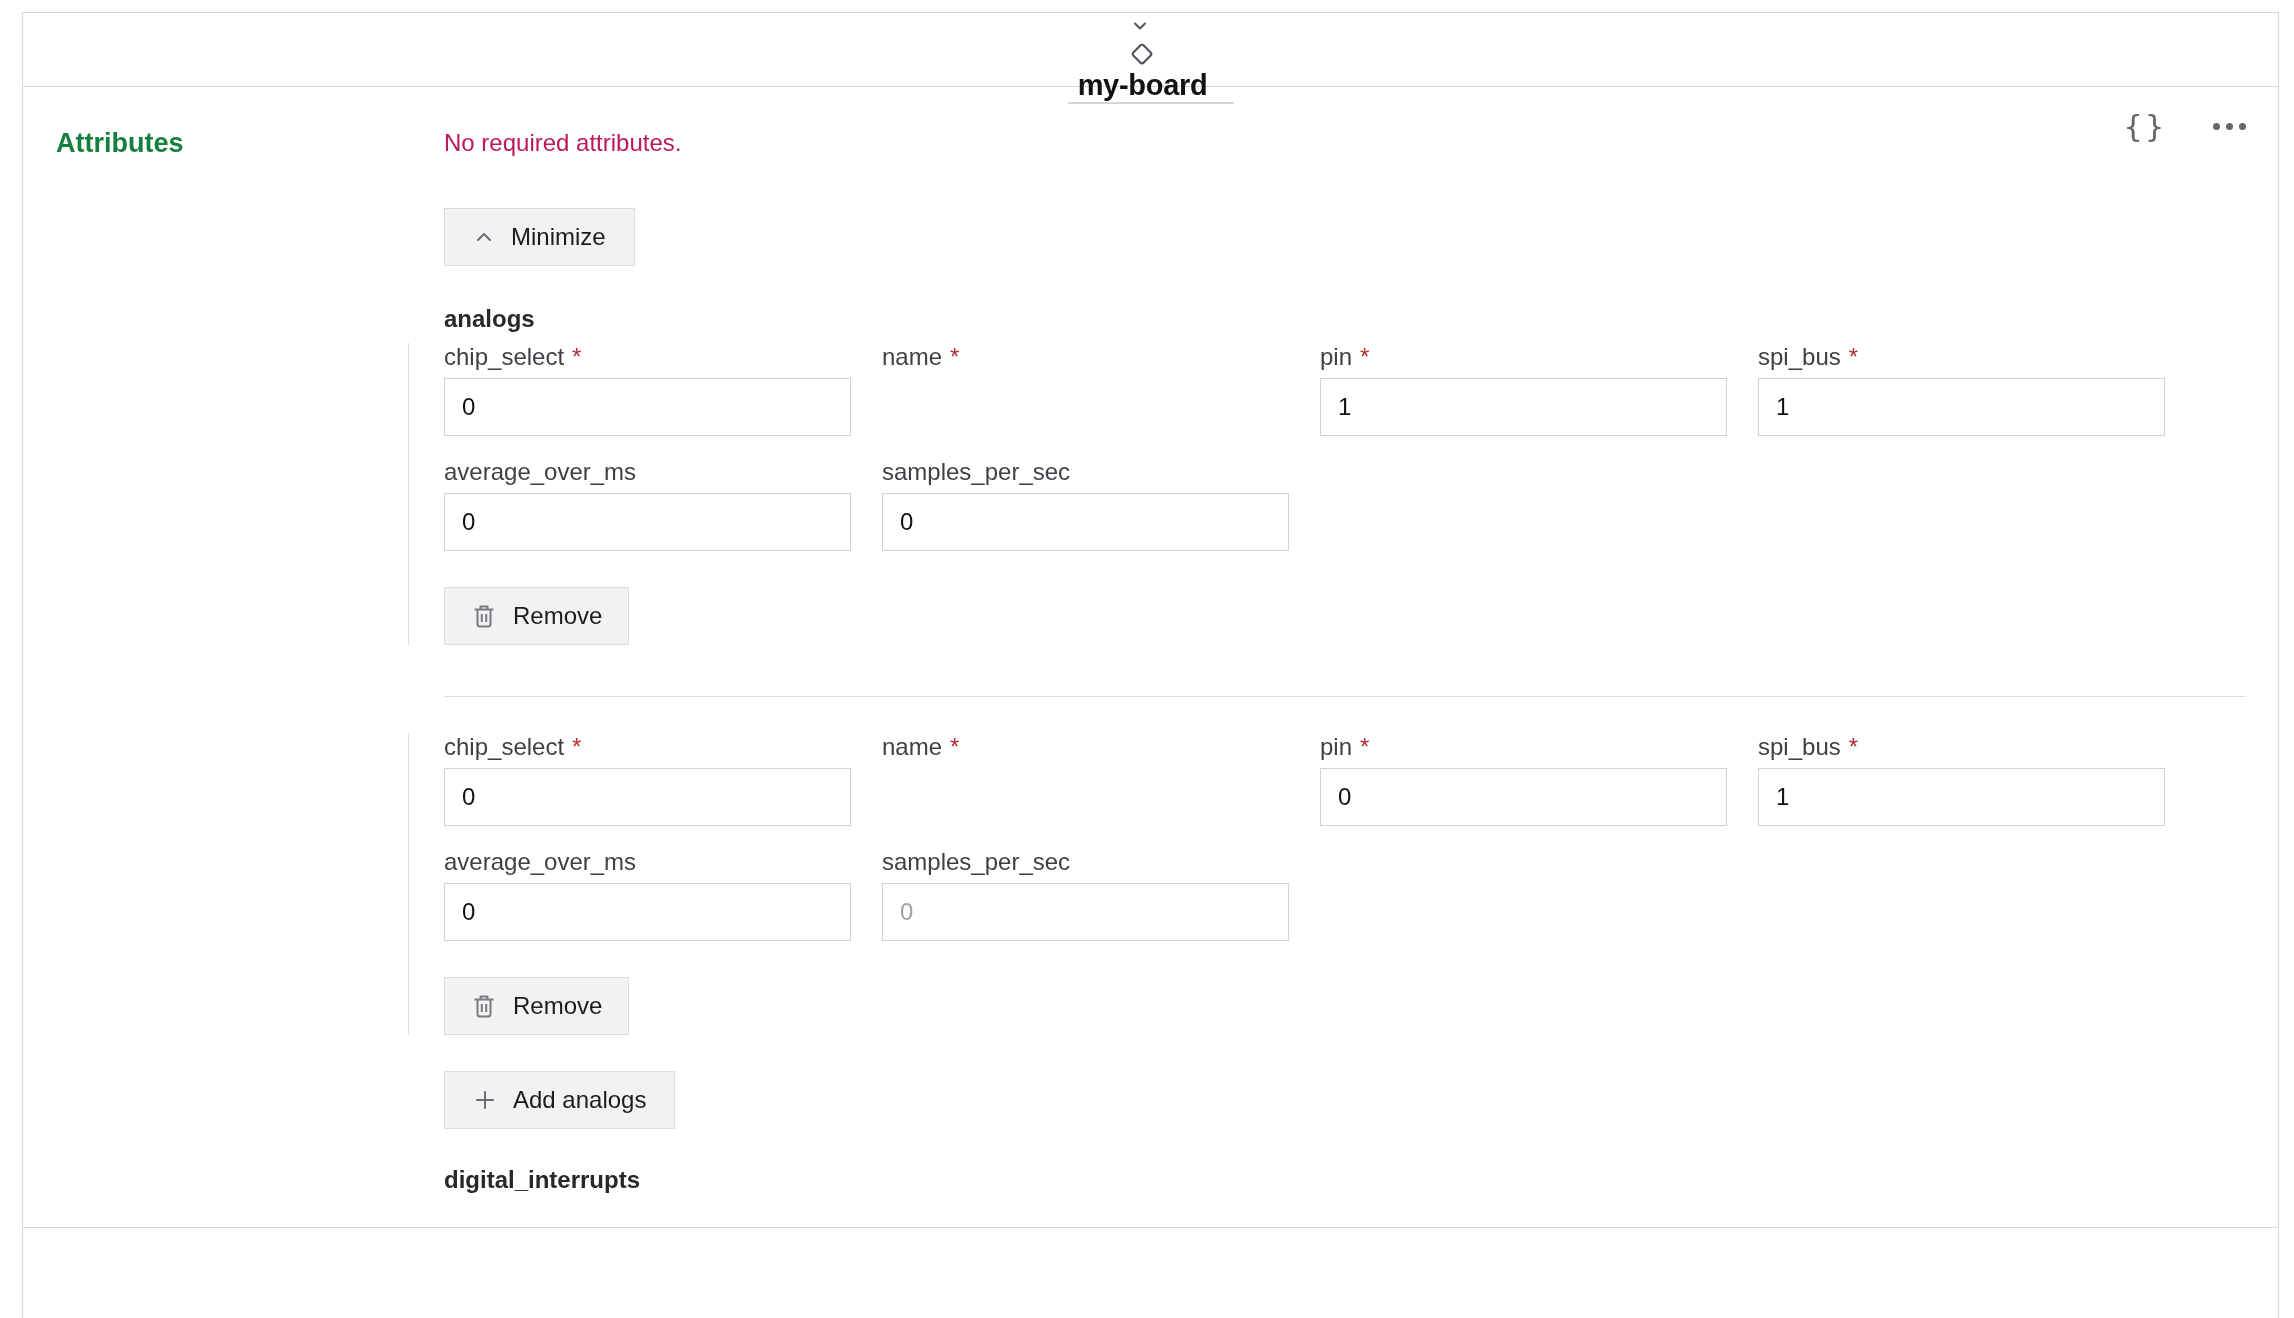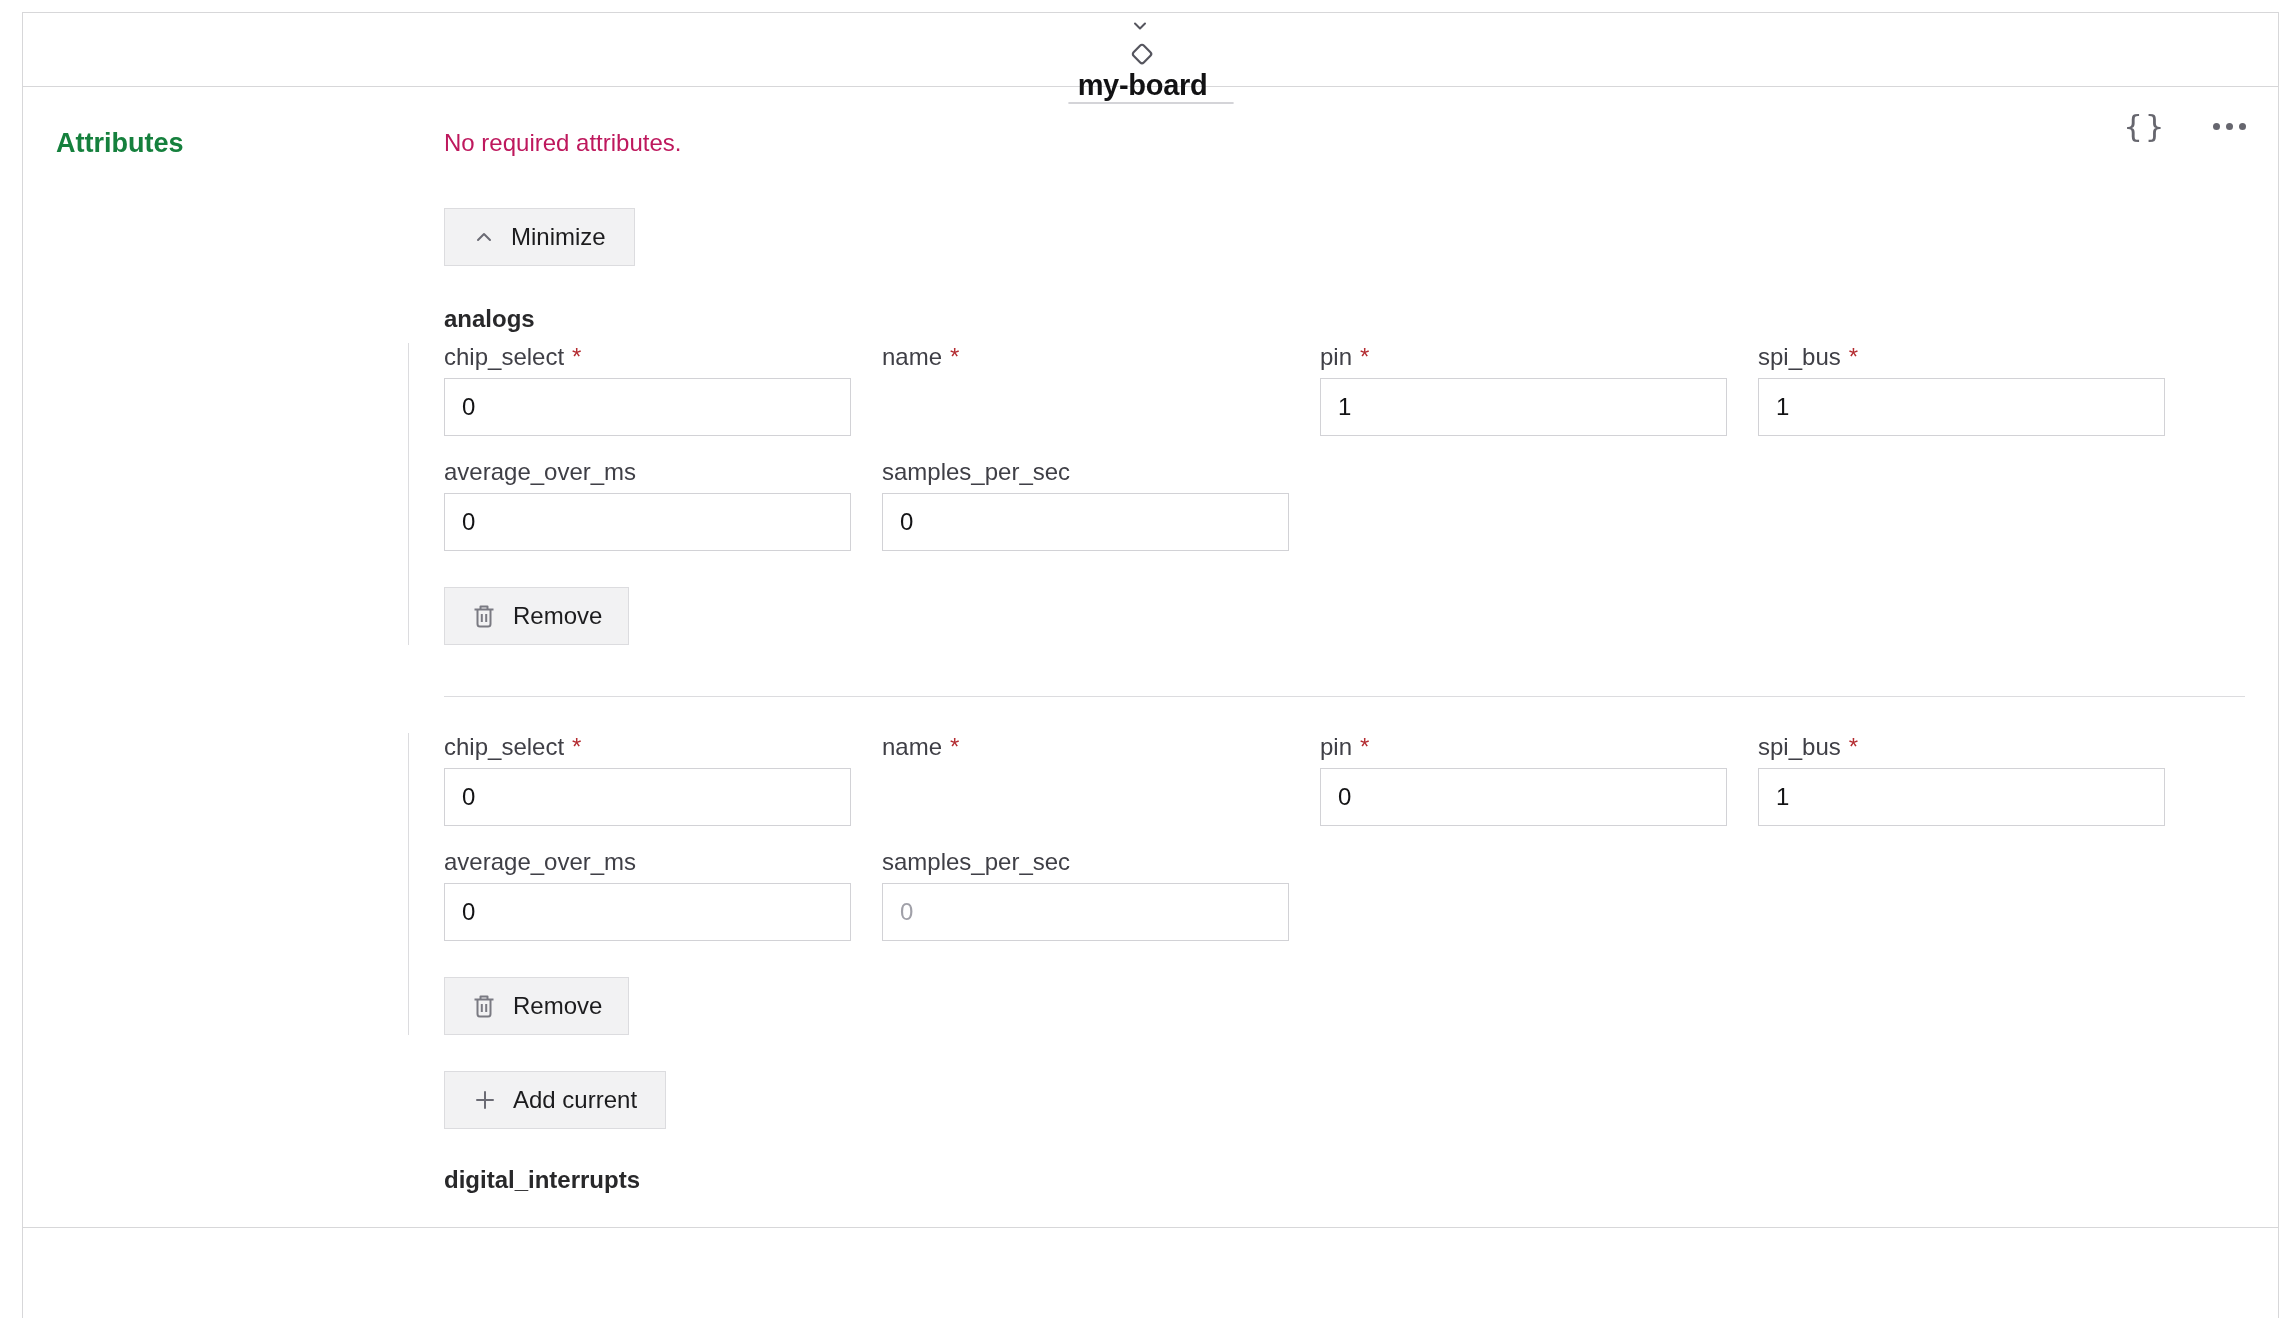--- a/index.html
+++ b/index.html
@@ -247,21 +247,21 @@
           <span>Remove</span>
         </button>
       </div>
 
       <button class="btn btn-add-analogs indent">
         <span>
           <svg width="24" height="24" viewBox="0 0 24 24" fill="none">
             <path d="M12 4 V20 M4 12 H20" stroke="#6b6b74" stroke-width="2" stroke-linecap="round"></path>
           </svg>
         </span>
-        <span>Add current</span>
+        <span>Add analogs</span>
       </button>
 
       <h3 class="group-heading digital">digital_interrupts</h3>
 
     </div>
   </div>
 
   <hr class="bottom-divider">
 
 </div>

